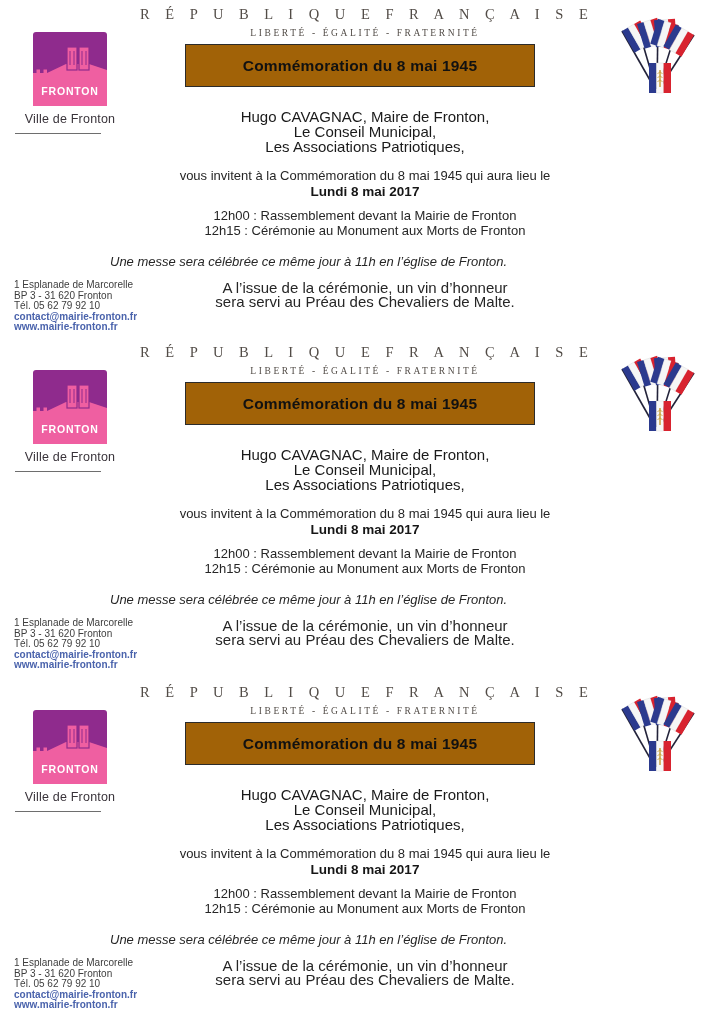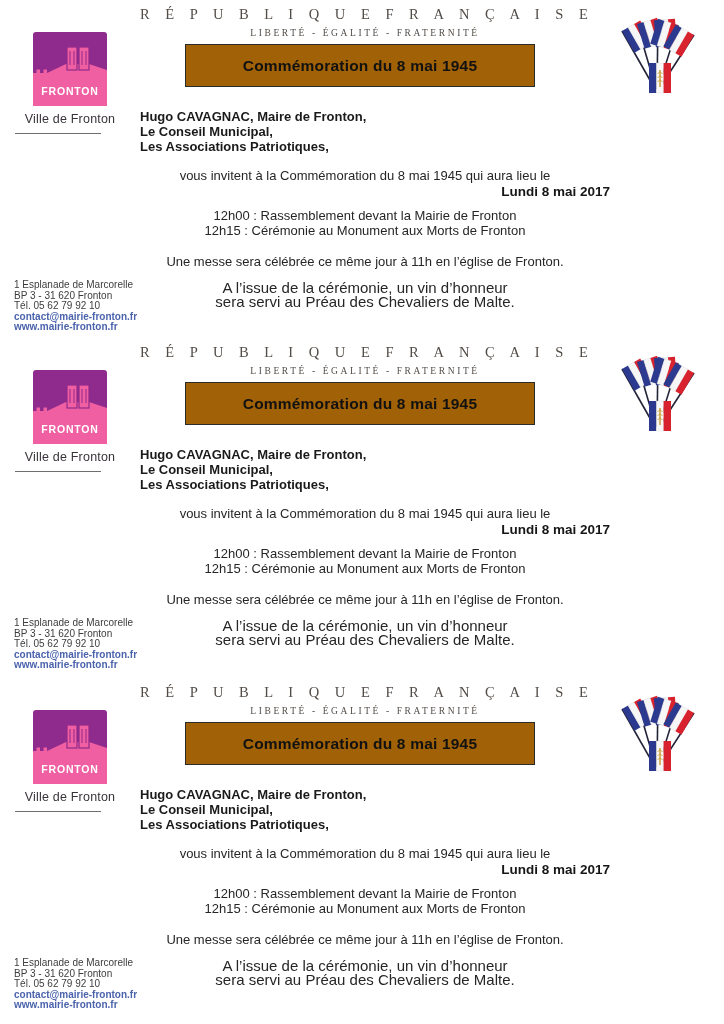--- a/index.html
+++ b/index.html
@@ -21,35 +21,35 @@
     font-family:"Liberation Serif",serif;font-size:9.5px;letter-spacing:2.6px;
     color:#524c47;white-space:nowrap;
   }
   .title-box{
     position:absolute;left:185px;top:44px;width:348px;height:41px;
     border:1.4px solid #2b2b2b;background:#a16207;
     display:flex;align-items:center;justify-content:center;
   }
   .title-text{font-size:15.5px;font-weight:bold;color:#111;letter-spacing:.2px;}
   .names{
-    position:absolute;left:140px;top:109px;width:450px;text-align:left;
-    font-size:13px;font-weight:bold;line-height:15px;color:#1a1a1a;
+    position:absolute;left:140px;top:109px;width:450px;text-align:center;
+    font-size:15px;font-weight:normal;line-height:15px;color:#1a1a1a;
   }
   .invite-block{
     position:absolute;left:120px;top:168px;width:490px;text-align:center;
     font-size:13px;line-height:15.5px;color:#262626;
   }
-  .invite-date{font-weight:bold;font-size:13.5px;color:#161616;text-align:right;}
+  .invite-date{font-weight:bold;font-size:13.5px;color:#161616;}
   .sched{
     position:absolute;left:140px;top:209px;width:450px;text-align:center;
     font-size:13px;line-height:14.5px;color:#262626;
   }
   .messe{
-    position:absolute;left:110px;top:254px;width:510px;text-align:center;
-    font-size:13px;color:#262626;
+    position:absolute;left:110px;top:254px;width:510px;
+    font-size:13px;color:#262626;font-style:italic;
   }
   .vin{
     position:absolute;left:140px;top:281px;width:450px;text-align:center;
     font-size:15px;line-height:13.5px;color:#262626;
   }
 
   
   .logo{position:absolute;left:33px;top:32px;width:74px;height:74px;}
   .logo-caption{
     position:absolute;left:0px;top:112px;width:140px;text-align:center;

